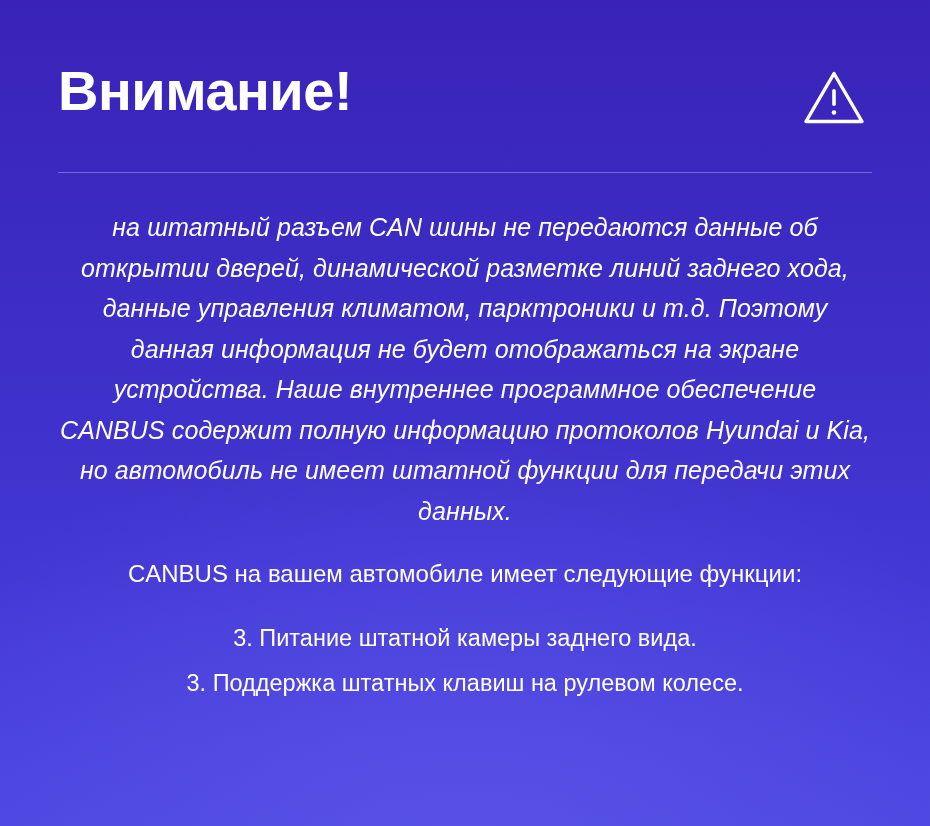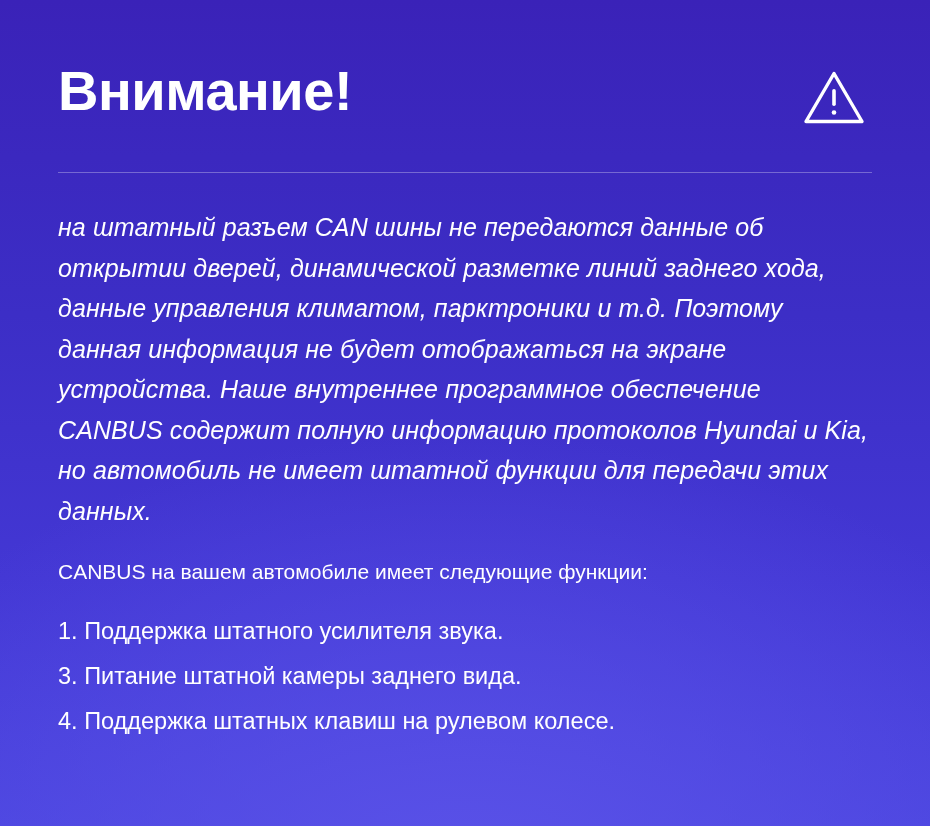--- a/index.html
+++ b/index.html
@@ -16,20 +16,21 @@
   .page {
     position: relative;
     width: 930px;
     height: 826px;
     box-sizing: border-box;
     background:
       radial-gradient(ellipse 120% 90% at 50% 108%, #5a52e8 0%, rgba(90,82,232,0) 62%),
       linear-gradient(180deg, #3a22b8 0%, #3c2ec6 38%, #4337d4 70%, #4a44df 100%);
     padding: 56px 58px 0 58px;
     color: #ffffff;
+    text-align: center;
   }
   .header {
     position: relative;
     display: flex;
     align-items: flex-start;
     justify-content: space-between;
   }
   .title {
     font-size: 56px;
     font-weight: bold;
@@ -54,21 +55,21 @@
   }
   .body-text {
     margin-top: 34px;
     font-size: 25px;
     line-height: 1.62;
     color: #ffffff;
     letter-spacing: 0.1px;
     font-style: italic;
   }
   .section-lead {
-    font-size: 21px;
+    font-size: 24px;
     line-height: 1.5;
     color: #ffffff;
   }
   .feature-list {
     margin: 14px 0 0 0;
     padding: 0;
     list-style: none;
   }
   .feature-list li {
     font-size: 23.5px;
@@ -91,18 +92,17 @@
     </svg>
   </div>
 
   <div class="divider"></div>
 
   <p class="body-text">на штатный разъем CAN шины не передаются данные об открытии дверей, динамической разметке линий заднего хода, данные управления климатом, парктроники и т.д. Поэтому данная информация не будет отображаться на экране устройства. Наше внутреннее программное обеспечение CANBUS содержит полную информацию протоколов Hyundai и Kia, но автомобиль не имеет штатной функции для передачи этих данных.</p>
 
   <p class="section-lead">CANBUS на вашем автомобиле имеет следующие функции:</p>
 
   <ul class="feature-list">
-    <li>1. Поддержка штатного усилителя звука.</li>
     <li>3. Питание штатной камеры заднего вида.</li>
-    <li>4. Поддержка штатных клавиш на рулевом колесе.</li>
+    <li>3. Поддержка штатных клавиш на рулевом колесе.</li>
   </ul>
 
 </div>
 
 </body></html>

